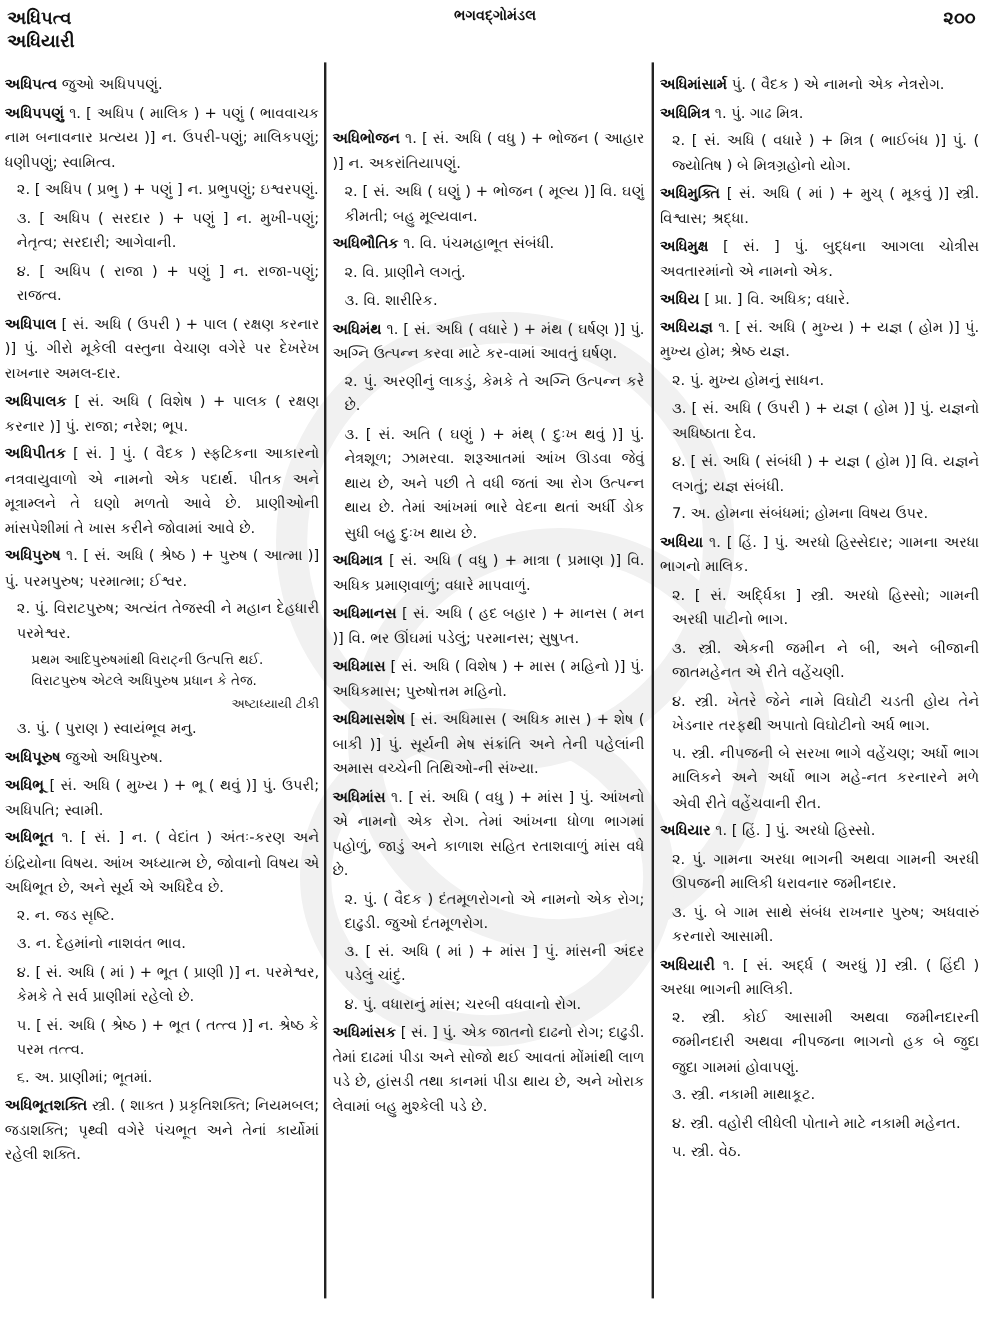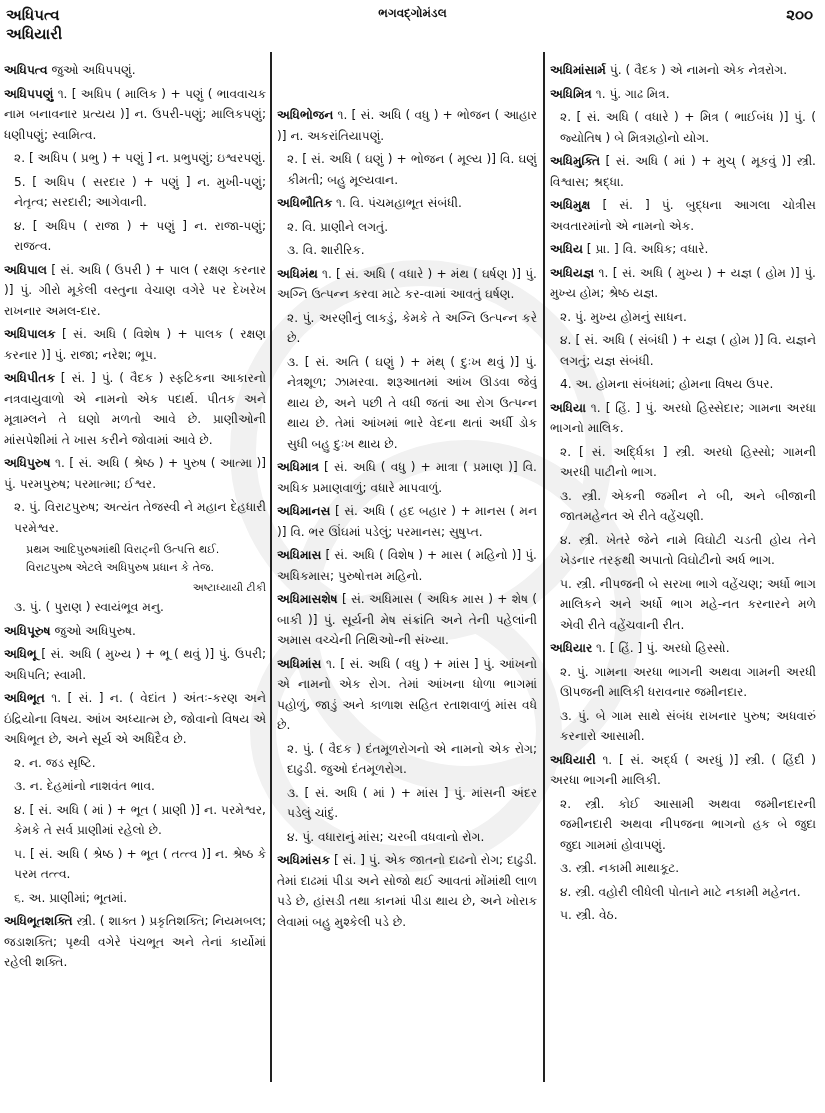--- a/index.html
+++ b/index.html
@@ -71,21 +71,21 @@
 </div>
 
 <div class="columns">
   <div class="divider divider-1"></div>
   <div class="divider divider-2"></div>
 
   <div class="col col-1">
       <div class="entry"><span class="headword">અધિપત્વ</span><span class="definition"> જુઓ અધિપપણું.</span></div>
       <div class="entry"><span class="headword">અધિપપણું</span><span class="definition"> ૧. [ અધિપ ( માલિક ) + પણું ( ભાવવાચક નામ બનાવનાર પ્રત્યય )] ન. ઉપરી-પણું; માલિકપણું; ધણીપણું; સ્વામિત્વ.</span></div>
       <div class="sense">૨. [ અધિપ ( પ્રભુ ) + પણું ] ન. પ્રભુપણું; ઇશ્વરપણું.</div>
-      <div class="sense">5. [ અધિપ ( સરદાર ) + પણું ] ન. મુખી-પણું; નેતૃત્વ; સરદારી; આગેવાની.</div>
+      <div class="sense">૩. [ અધિપ ( સરદાર ) + પણું ] ન. મુખી-પણું; નેતૃત્વ; સરદારી; આગેવાની.</div>
       <div class="sense">૪. [ અધિપ ( રાજા ) + પણું ] ન. રાજા-પણું; રાજત્વ.</div>
       <div class="entry"><span class="headword">અધિપાલ</span><span class="definition"> [ સં. અધિ ( ઉપરી ) + પાલ ( રક્ષણ કરનાર )] પું. ગીરો મૂકેલી વસ્તુના વેચાણ વગેરે પર દેખરેખ રાખનાર અમલ-દાર.</span></div>
       <div class="entry"><span class="headword">અધિપાલક</span><span class="definition"> [ સં. અધિ ( વિશેષ ) + પાલક ( રક્ષણ કરનાર )] પું. રાજા; નરેશ; ભૂપ.</span></div>
       <div class="entry"><span class="headword">અધિપીતક</span><span class="definition"> [ સં. ] પું. ( વૈદક ) સ્ફટિકના આકારનો નત્રવાયુવાળો એ નામનો એક પદાર્થ. પીતક અને મૂત્રામ્લને તે ઘણો મળતો આવે છે. પ્રાણીઓની માંસપેશીમાં તે ખાસ કરીને જોવામાં આવે છે.</span></div>
       <div class="entry"><span class="headword">અધિપુરુષ</span><span class="definition"> ૧. [ સં. અધિ ( શ્રેષ્ઠ ) + પુરુષ ( આત્મા )] પું. પરમપુરુષ; પરમાત્મા; ઈશ્વર.</span></div>
       <div class="sense">૨. પું. વિરાટપુરુષ; અત્યંત તેજસ્વી ને મહાન દેહધારી પરમેશ્વર.</div>
       <div class="quote">પ્રથમ આદિપુરુષમાંથી વિરાટ્ની ઉત્પત્તિ થઈ. વિરાટપુરુષ એટલે અધિપુરુષ પ્રધાન કે તેજ.</div>
       <div class="quote-source">અષ્ટાધ્યાયી ટીકી</div>
       <div class="sense">૩. પું. ( પુરાણ ) સ્વાયંભૂવ મનુ.</div>
       <div class="entry"><span class="headword">અધિપૂરુષ</span><span class="definition"> જુઓ અધિપુરુષ.</span></div>
@@ -119,22 +119,23 @@
     </div>
   <div class="col col-3">
       <div class="entry"><span class="headword">અધિમાંસાર્મ</span><span class="definition"> પું. ( વૈદક ) એ નામનો એક નેત્રરોગ.</span></div>
       <div class="entry"><span class="headword">અધિમિત્ર</span><span class="definition"> ૧. પું. ગાઢ મિત્ર.</span></div>
       <div class="sense">૨. [ સં. અધિ ( વધારે ) + મિત્ર ( ભાઈબંધ )] પું. ( જ્યોતિષ ) બે મિત્રગ્રહોનો યોગ.</div>
       <div class="entry"><span class="headword">અધિમુક્તિ</span><span class="definition"> [ સં. અધિ ( માં ) + મુચ્ ( મૂકવું )] સ્ત્રી. વિશ્વાસ; શ્રદ્ધા.</span></div>
       <div class="entry"><span class="headword">અધિમુક્ષ</span><span class="definition"> [ સં. ] પું. બુદ્ધના આગલા ચોત્રીસ અવતારમાંનો એ નામનો એક.</span></div>
       <div class="entry"><span class="headword">અધિય</span><span class="definition"> [ પ્રા. ] વિ. અધિક; વધારે.</span></div>
       <div class="entry"><span class="headword">અધિયજ્ઞ</span><span class="definition"> ૧. [ સં. અધિ ( મુખ્ય ) + યજ્ઞ ( હોમ )] પું. મુખ્ય હોમ; શ્રેષ્ઠ યજ્ઞ.</span></div>
       <div class="sense">૨. પું. મુખ્ય હોમનું સાધન.</div>
+      <div class="sense">૩. [ સં. અધિ ( ઉપરી ) + યજ્ઞ ( હોમ )] પું. યજ્ઞનો અધિષ્ઠાતા દેવ.</div>
       <div class="sense">૪. [ સં. અધિ ( સંબંધી ) + યજ્ઞ ( હોમ )] વિ. યજ્ઞને લગતું; યજ્ઞ સંબંધી.</div>
-      <div class="sense">4. અ. હોમના સંબંધમાં; હોમના વિષય ઉપર.</div>
+      <div class="sense">7. અ. હોમના સંબંધમાં; હોમના વિષય ઉપર.</div>
       <div class="entry"><span class="headword">અધિયા</span><span class="definition"> ૧. [ હિં. ] પું. અરધો હિસ્સેદાર; ગામના અરધા ભાગનો માલિક.</span></div>
       <div class="sense">૨. [ સં. અર્દ્ધિકા ] સ્ત્રી. અરધો હિસ્સો; ગામની અરધી પાટીનો ભાગ.</div>
       <div class="sense">૩. સ્ત્રી. એકની જમીન ને બી, અને બીજાની જાતમહેનત એ રીતે વહેંચણી.</div>
       <div class="sense">૪. સ્ત્રી. ખેતરે જેને નામે વિઘોટી ચડતી હોય તેને ખેડનાર તરફથી અપાતો વિઘોટીનો અર્ધ ભાગ.</div>
       <div class="sense">૫. સ્ત્રી. નીપજની બે સરખા ભાગે વહેંચણ; અર્ધો ભાગ માલિકને અને અર્ધો ભાગ મહે-નત કરનારને મળે એવી રીતે વહેંચવાની રીત.</div>
       <div class="entry"><span class="headword">અધિયાર</span><span class="definition"> ૧. [ હિં. ] પું. અરધો હિસ્સો.</span></div>
       <div class="sense">૨. પું. ગામના અરધા ભાગની અથવા ગામની અરધી ઊપજની માલિકી ધરાવનાર જમીનદાર.</div>
       <div class="sense">૩. પું. બે ગામ સાથે સંબંધ રાખનાર પુરુષ; અધવારું કરનારો આસામી.</div>
       <div class="entry"><span class="headword">અધિયારી</span><span class="definition"> ૧. [ સં. અર્દ્ધ ( અરધું )] સ્ત્રી. ( હિંદી ) અરધા ભાગની માલિકી.</span></div>
       <div class="sense">૨. સ્ત્રી. કોઈ આસામી અથવા જમીનદારની જમીનદારી અથવા નીપજના ભાગનો હક બે જુદા જુદા ગામમાં હોવાપણું.</div>

